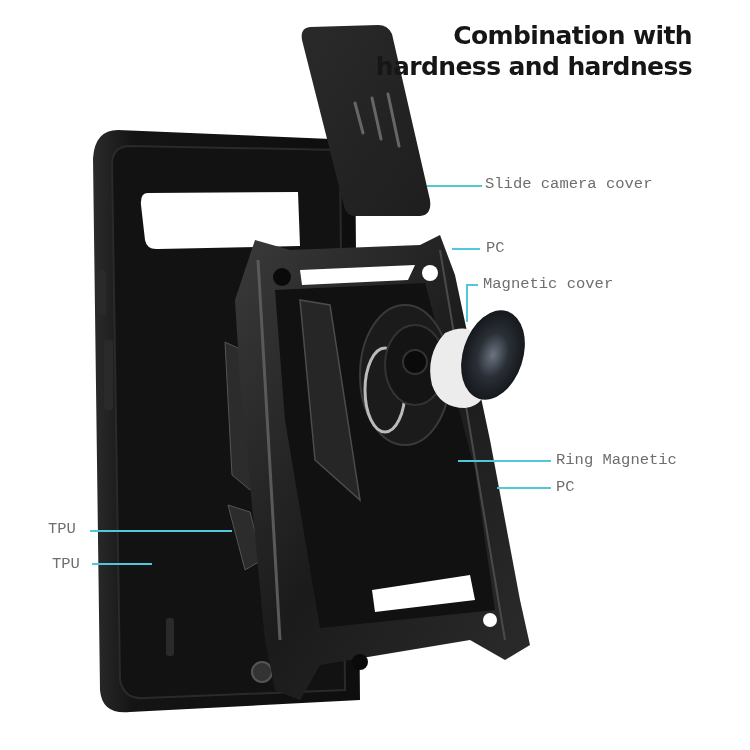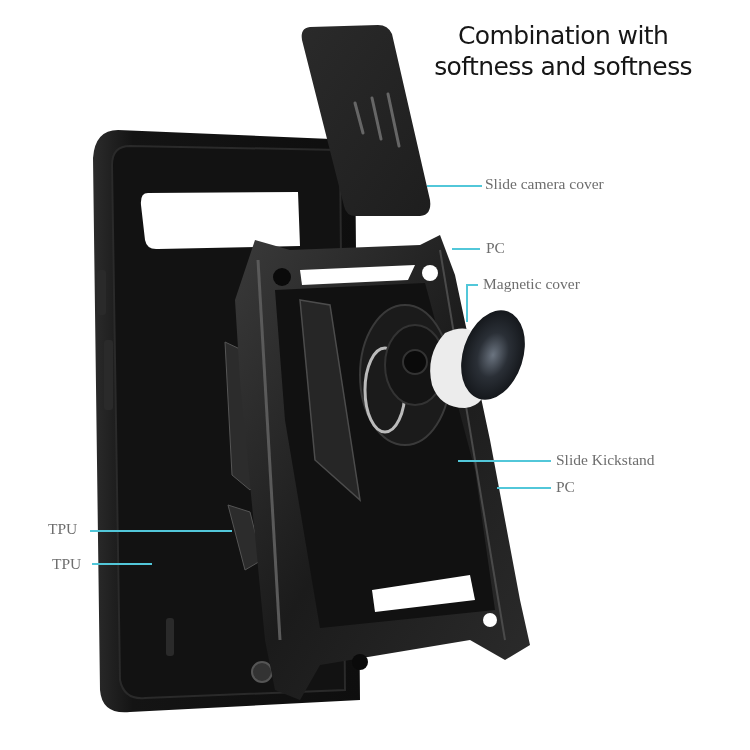--- a/index.html
+++ b/index.html
@@ -1,18 +1,18 @@
 <!DOCTYPE html>
 <html><head>
 <meta charset="utf-8">
 <style>
   html, body { margin: 0; padding: 0; background: #ffffff; }
   body { width: 750px; height: 750px; position: relative; overflow: hidden; font-family: "DejaVu Sans", sans-serif; }
-  .headline { position: absolute; right: 58px; top: 20px; text-align: center; font-family: "DejaVu Sans", sans-serif; font-weight: normal; font-size: 25px; line-height: 31px; color: #161616; letter-spacing: -0.6px; }
-  .label { position: absolute; font-family: Liberation Serif, serif; font-size: 15.5px; color: #6e6e6e; white-space: nowrap; line-height: 18px; }
+  .headline { position: absolute; right: 58px; top: 20px; text-align: right; font-family: "DejaVu Sans", sans-serif; font-weight: bold; font-size: 25px; line-height: 31px; color: #161616; letter-spacing: -0.6px; }
+  .label { position: absolute; font-family: Liberation Mono, monospace; font-size: 15.5px; color: #6e6e6e; white-space: nowrap; line-height: 18px; }
   .lead { position: absolute; background: #52c7d9; height: 2px; }
   .lead-v { position: absolute; background: #52c7d9; width: 2px; }
   svg.art { position: absolute; left: 0; top: 0; }
 </style>
 </head>
 <body>
 
 <svg class="art" width="750" height="750" viewBox="0 0 750 750">
   <defs>
     <linearGradient id="caseGrad" x1="0" y1="0" x2="1" y2="0">
@@ -84,35 +84,35 @@
     <circle cx="415" cy="362" r="12" fill="#0a0a0a" stroke="#333" stroke-width="2"></circle>
   </g>
 
   <path d="M445 333 Q475 320 478 345 L474 350 Q470 360 478 365 L484 380 Q488 405 465 408 Q440 408 432 385 Q425 355 445 333 Z" fill="#ececec"></path>
 
   <ellipse cx="493" cy="355" rx="30" ry="46" transform="rotate(18 493 355)" fill="url(#ironGrad)"></ellipse>
 </svg>
 
 <div class="headline">
   <div>Combination with</div>
-  <div>softness and softness</div>
+  <div>hardness and hardness</div>
 </div>
 
 <div class="lead" style="left:427px; top:185px; width:55px;"></div>
 <div class="label" style="left:485px; top:175px;">Slide camera cover</div>
 
 <div class="lead" style="left:452px; top:248px; width:28px;"></div>
 <div class="label" style="left:486px; top:239px;">PC</div>
 
 <div class="lead" style="left:466px; top:284px; width:12px;"></div>
 <div class="lead-v" style="left:466px; top:284px; height:38px;"></div>
 <div class="label" style="left:483px; top:275px;">Magnetic cover</div>
 
 <div class="lead" style="left:458px; top:460px; width:93px;"></div>
-<div class="label" style="left:556px; top:451px;">Slide Kickstand</div>
+<div class="label" style="left:556px; top:451px;">Ring Magnetic</div>
 
 <div class="lead" style="left:497px; top:487px; width:54px;"></div>
 <div class="label" style="left:556px; top:478px;">PC</div>
 
 <div class="label" style="left:48px; top:520px;">TPU</div>
 <div class="lead" style="left:90px; top:530px; width:142px;"></div>
 
 <div class="label" style="left:52px; top:555px;">TPU</div>
 <div class="lead" style="left:92px; top:563px; width:60px;"></div>
 

